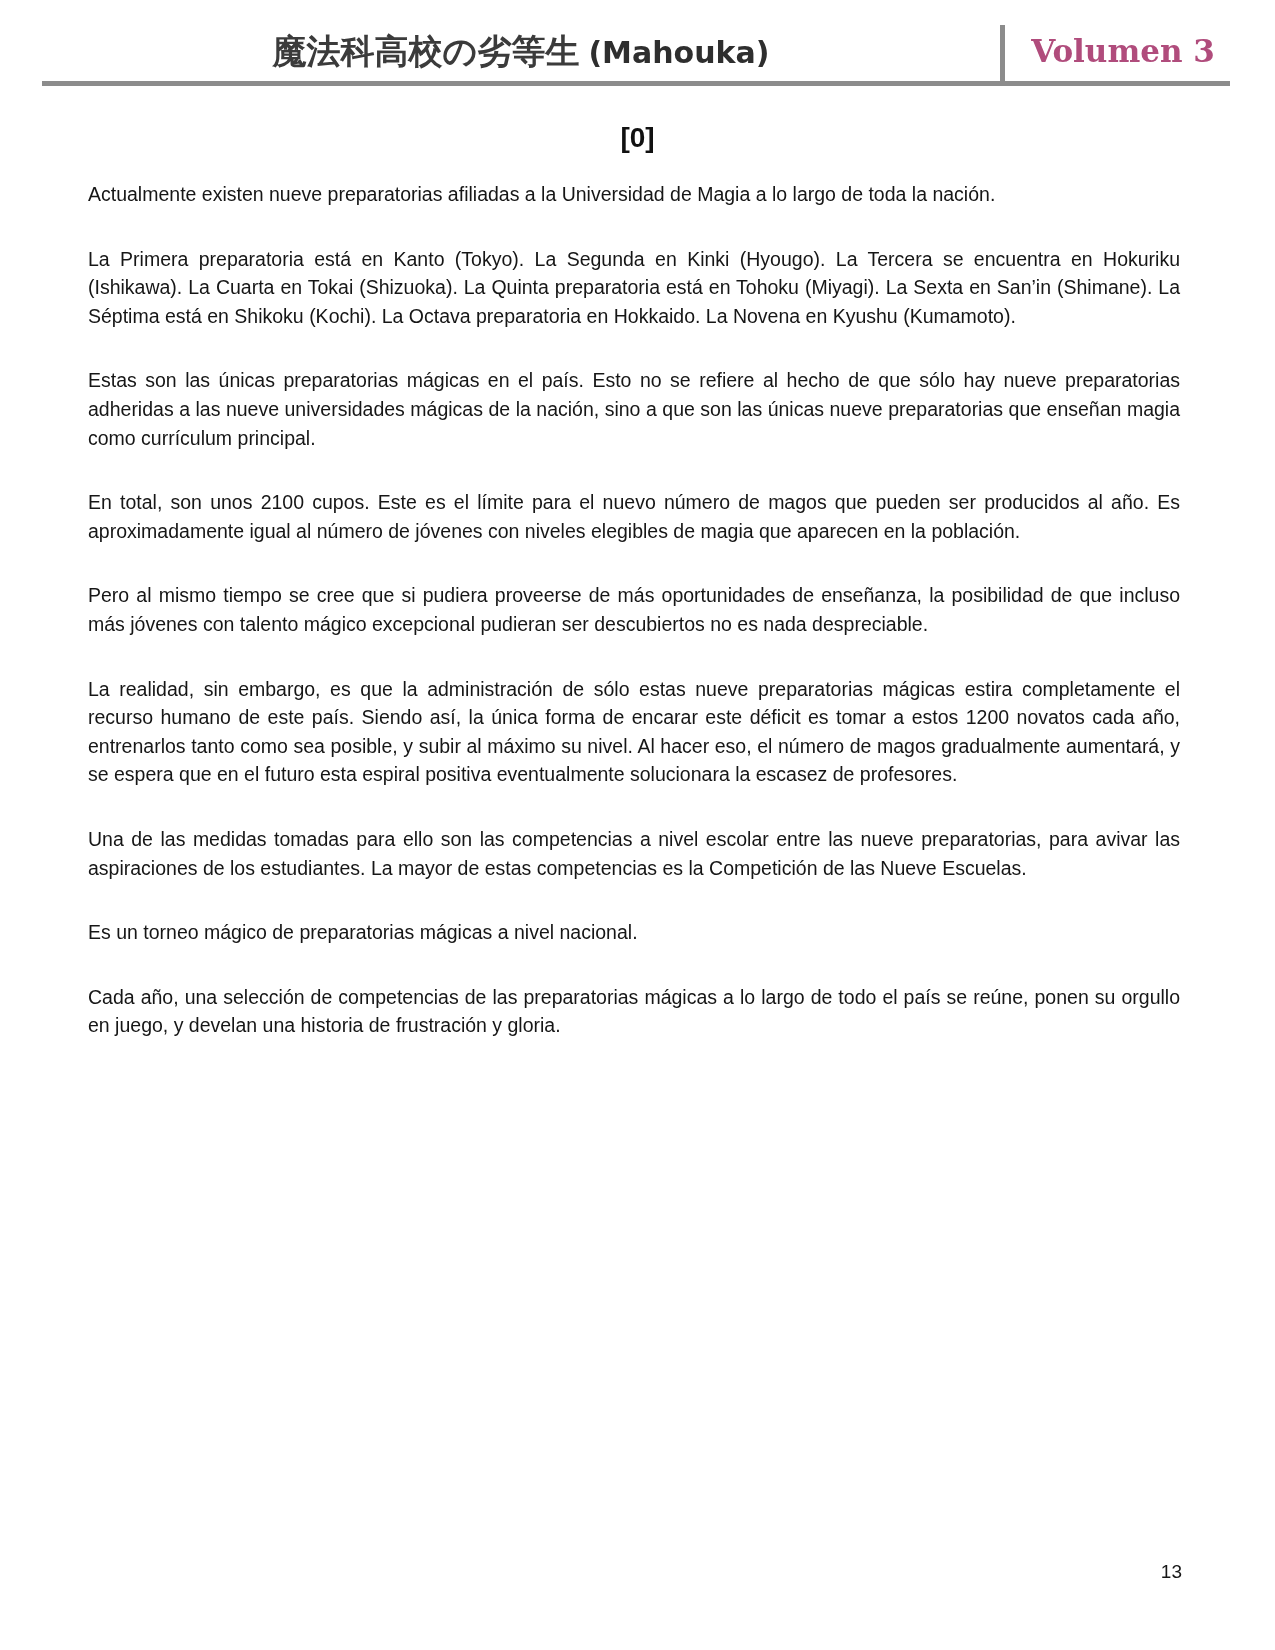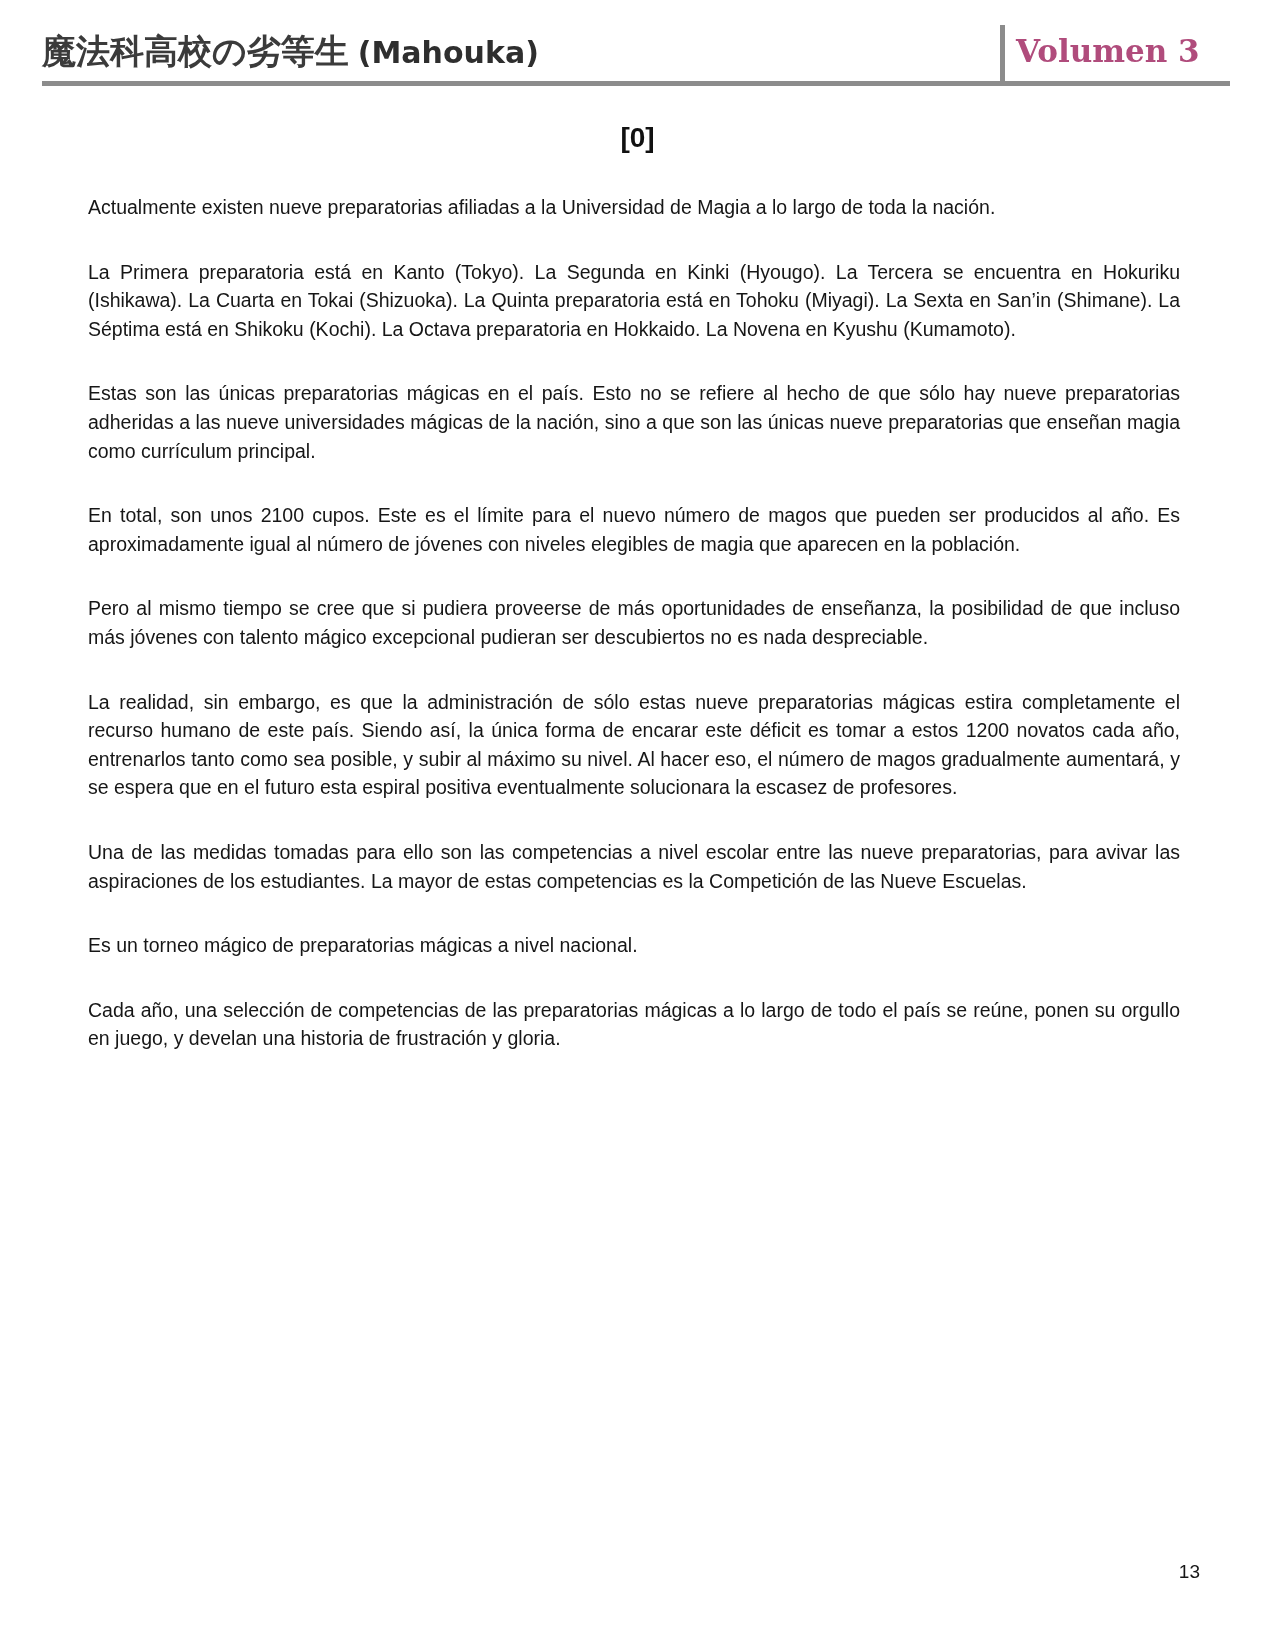--- a/index.html
+++ b/index.html
@@ -16,20 +16,21 @@
     overflow: hidden;
   }
   .header {
     display: flex;
     align-items: stretch;
     margin: 25px 45px 0 42px;
     border-bottom: 5px solid #8C8C8C;
   }
   .header-title-cell {
     flex: 1;
+    text-align: center;
     padding: 4px 0 0;
     white-space: nowrap;
   }
   .header-title-jp {
     font-family: "DejaVu Serif", "Liberation Serif", serif;
     font-weight: 700;
     font-size: 34px;
     color: #3B3B3B;
   }
   .header-title-en {
@@ -39,50 +40,51 @@
     color: #2E2E2E;
     margin-left: 9px;
   }
   .header-divider {
     width: 5px;
     background: #8C8C8C;
   }
   .header-volume-cell {
     width: 225px;
     padding: 8px 0 12px 11px;
+    text-align: center;
   }
   .header-volume {
     font-family: "DejaVu Serif", "Liberation Serif", serif;
     font-weight: 700;
     font-size: 31px;
     color: #B04C7C;
   }
   .section-heading {
     text-align: center;
     font-weight: 700;
     font-size: 28px;
     color: #111111;
     margin: 36px 0 0;
     font-family: "Liberation Sans", sans-serif;
   }
   .content {
-    margin: 39px 95px 0 88px;
+    margin: 26px 95px 0 88px;
     text-align: justify;
     font-size: 19.5px;
     line-height: 28.6px;
     color: #161616;
     font-family: "Liberation Sans", sans-serif;
   }
   .content p {
     margin: 0 0 36px 0;
   }
   .page-number {
     position: absolute;
     top: 1561px;
-    right: 75px;
+    right: 93px;
     font-size: 19px;
     color: #161616;
   }
 </style>
 </head>
 <body>
 
 <div class="page">
 
   <div class="header">

